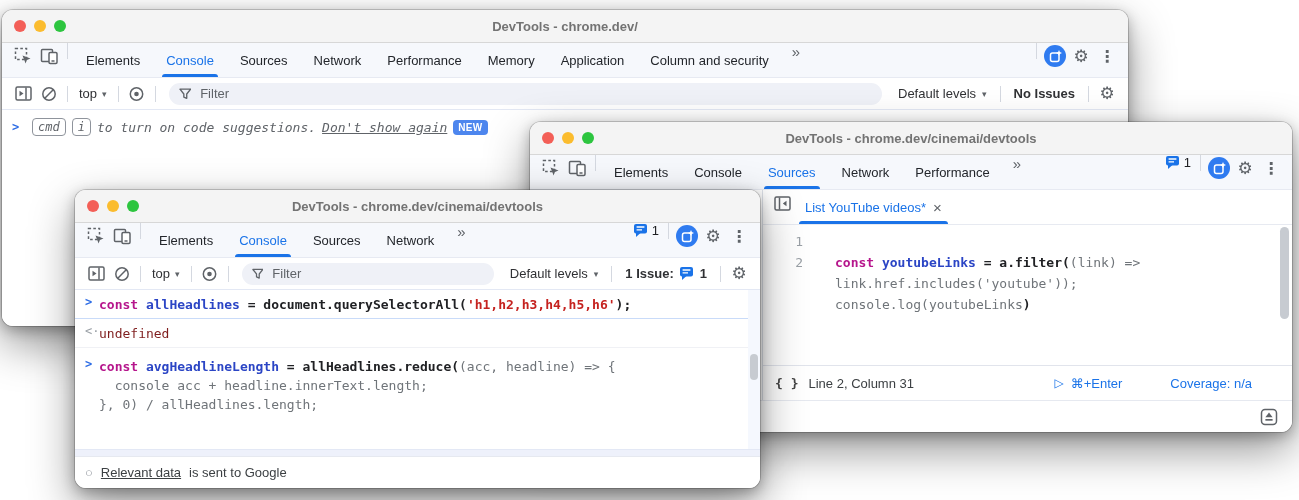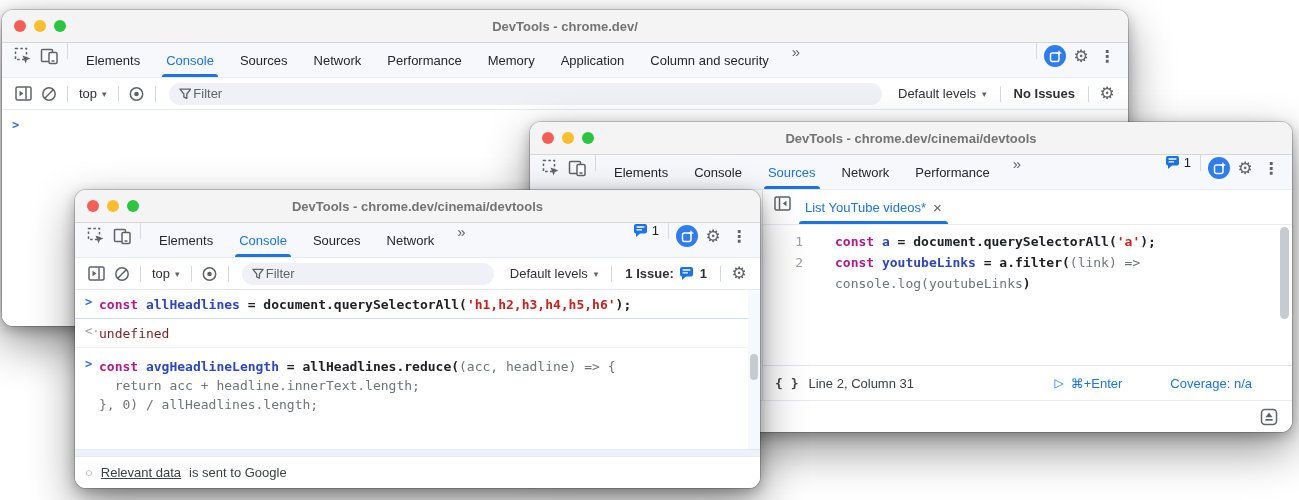--- a/index.html
+++ b/index.html
@@ -35,21 +35,21 @@
   .kebab{font-size:16px;color:#5f6368;font-weight:bold;font-family:"DejaVu Sans",sans-serif;}
   .ai-circle{width:22px;height:22px;border-radius:50%;background:#2f7bf0;display:flex;
              align-items:center;justify-content:center;}
   .bubble-count{display:flex;align-items:center;gap:3px;font-size:13px;color:#202124;padding:0 4px;}
 
   .toolbar{height:31px;background:#fff;border-bottom:1px solid #e3e8f4;display:flex;
            align-items:center;padding:0 8px;flex:0 0 auto;font-size:13px;color:#303134;}
   .ctx{display:flex;align-items:center;gap:5px;padding:0 6px;color:#303134;}
   .caret{font-size:9px;color:#5f6368;}
   .pill{flex:1;height:22px;background:#eff1f7;border-radius:12px;display:flex;align-items:center;
-        padding:0 10px;gap:0;margin:0 8px;min-width:60px;}
+        padding:0 10px;gap:7px;margin:0 8px;min-width:60px;}
   .pill input{border:none;background:transparent;outline:none;width:100%;font-size:13px;
         font-family:"Liberation Sans",sans-serif;color:#3c4043;}
   .pill input::placeholder{color:#5f6368;}
   .levels{display:flex;align-items:center;gap:6px;padding:0 8px;white-space:nowrap;}
   .issues-txt{padding:0 8px;white-space:nowrap;display:flex;align-items:center;gap:5px;font-weight:bold;}
 
   .mono{font-family:"DejaVu Sans Mono",monospace;font-size:13px;}
 
   
   .console-area{flex:1;background:#fff;}
@@ -199,20 +199,27 @@
     <span class="vdiv"></span>
     <span class="issues-txt">
         <span>No Issues</span>
       </span>
     <span class="vdiv"></span>
     <span class="ibtn gear">⚙</span>
   </div>
   <div class="console-area">
     <div class="hint-row">
       <span class="prompt">&gt;</span>
+      <span class="hint-body">
+        <span class="kbd">cmd</span>
+        <span class="kbd">i</span>
+        <span>to turn on code suggestions.</span>
+        <span class="hint-link">Don't show again</span>
+        <span class="new-badge">NEW</span>
+      </span>
     </div>
   </div>
 </div>
 
 <div class="window win-col" id="win-mid">
   <div class="titlebar">
     <div class="lights">
       <span class="light red"></span>
       <span class="light yellow"></span>
       <span class="light green"></span>
@@ -274,25 +281,28 @@
             </svg>
         </span>
         <span class="filetab">
           <span class="filetab-label">List YouTube videos*</span>
           <span class="close-x">×</span>
         </span>
       </div>
       <div class="codearea mono">
         <div class="code-row">
             <span class="gutter">1</span>
-            <span class="codetext"><span class="tok-kw">const </span><span class="tok-var">a</span><span class="tok-plain"> = document.querySelectorAll(</span><span class="tok-str">'a'</span><span class="tok-plain">);</span></span>
           </div>
         <div class="code-row">
             <span class="gutter">2</span>
             <span class="codetext"><span class="tok-kw">const </span><span class="tok-var">youtubeLinks</span><span class="tok-plain"> = a.filter(</span><span class="tok-ghost">(link) =&gt;</span></span>
+          </div>
+        <div class="code-row">
+            <span class="gutter"></span>
+            <span class="codetext"><span class="tok-ghost">link.href.includes('youtube'));</span></span>
           </div>
         <div class="code-row">
             <span class="gutter"></span>
             <span class="codetext"><span class="tok-ghost">console.log(youtubeLinks</span><span class="tok-plain">)</span></span>
           </div>
         <span class="scroll-thumb" style="right:3px;top:2px;width:9px;height:92px;"></span>
       </div>
       <div class="statusbar">
         <span class="braces">{ }</span>
         <span>Line 2, Column 31</span>
@@ -433,21 +443,21 @@
       </div>
     </div>
     <div class="centry b-gray">
       <span class="result-arrow">&lt;·</span>
       <span class="result-txt">undefined</span>
     </div>
     <div class="centry" style="padding-top:9px;">
       <span class="prompt">&gt;</span>
       <div>
         <div class="cline"><span class="tok-kw">const </span><span class="tok-var">avgHeadlineLength</span><span class="tok-plain"> = allHeadlines.reduce(</span><span class="tok-ghost">(acc, headline) =&gt; {</span></div>
-        <div class="cline"><span class="tok-ghost">  return acc + headline.innerText.length;</span></div>
+        <div class="cline"><span class="tok-ghost">  console acc + headline.innerText.length;</span></div>
         <div class="cline"><span class="tok-ghost">}, 0) / allHeadlines.length;</span></div>
       </div>
     </div>
   </div>
   <div class="blue-strip"></div>
   <div class="footerbar">
     <span class="circle-ic">○</span>
     <span class="footer-link">Relevant data</span>
     <span>is sent to Google</span>
   </div>

